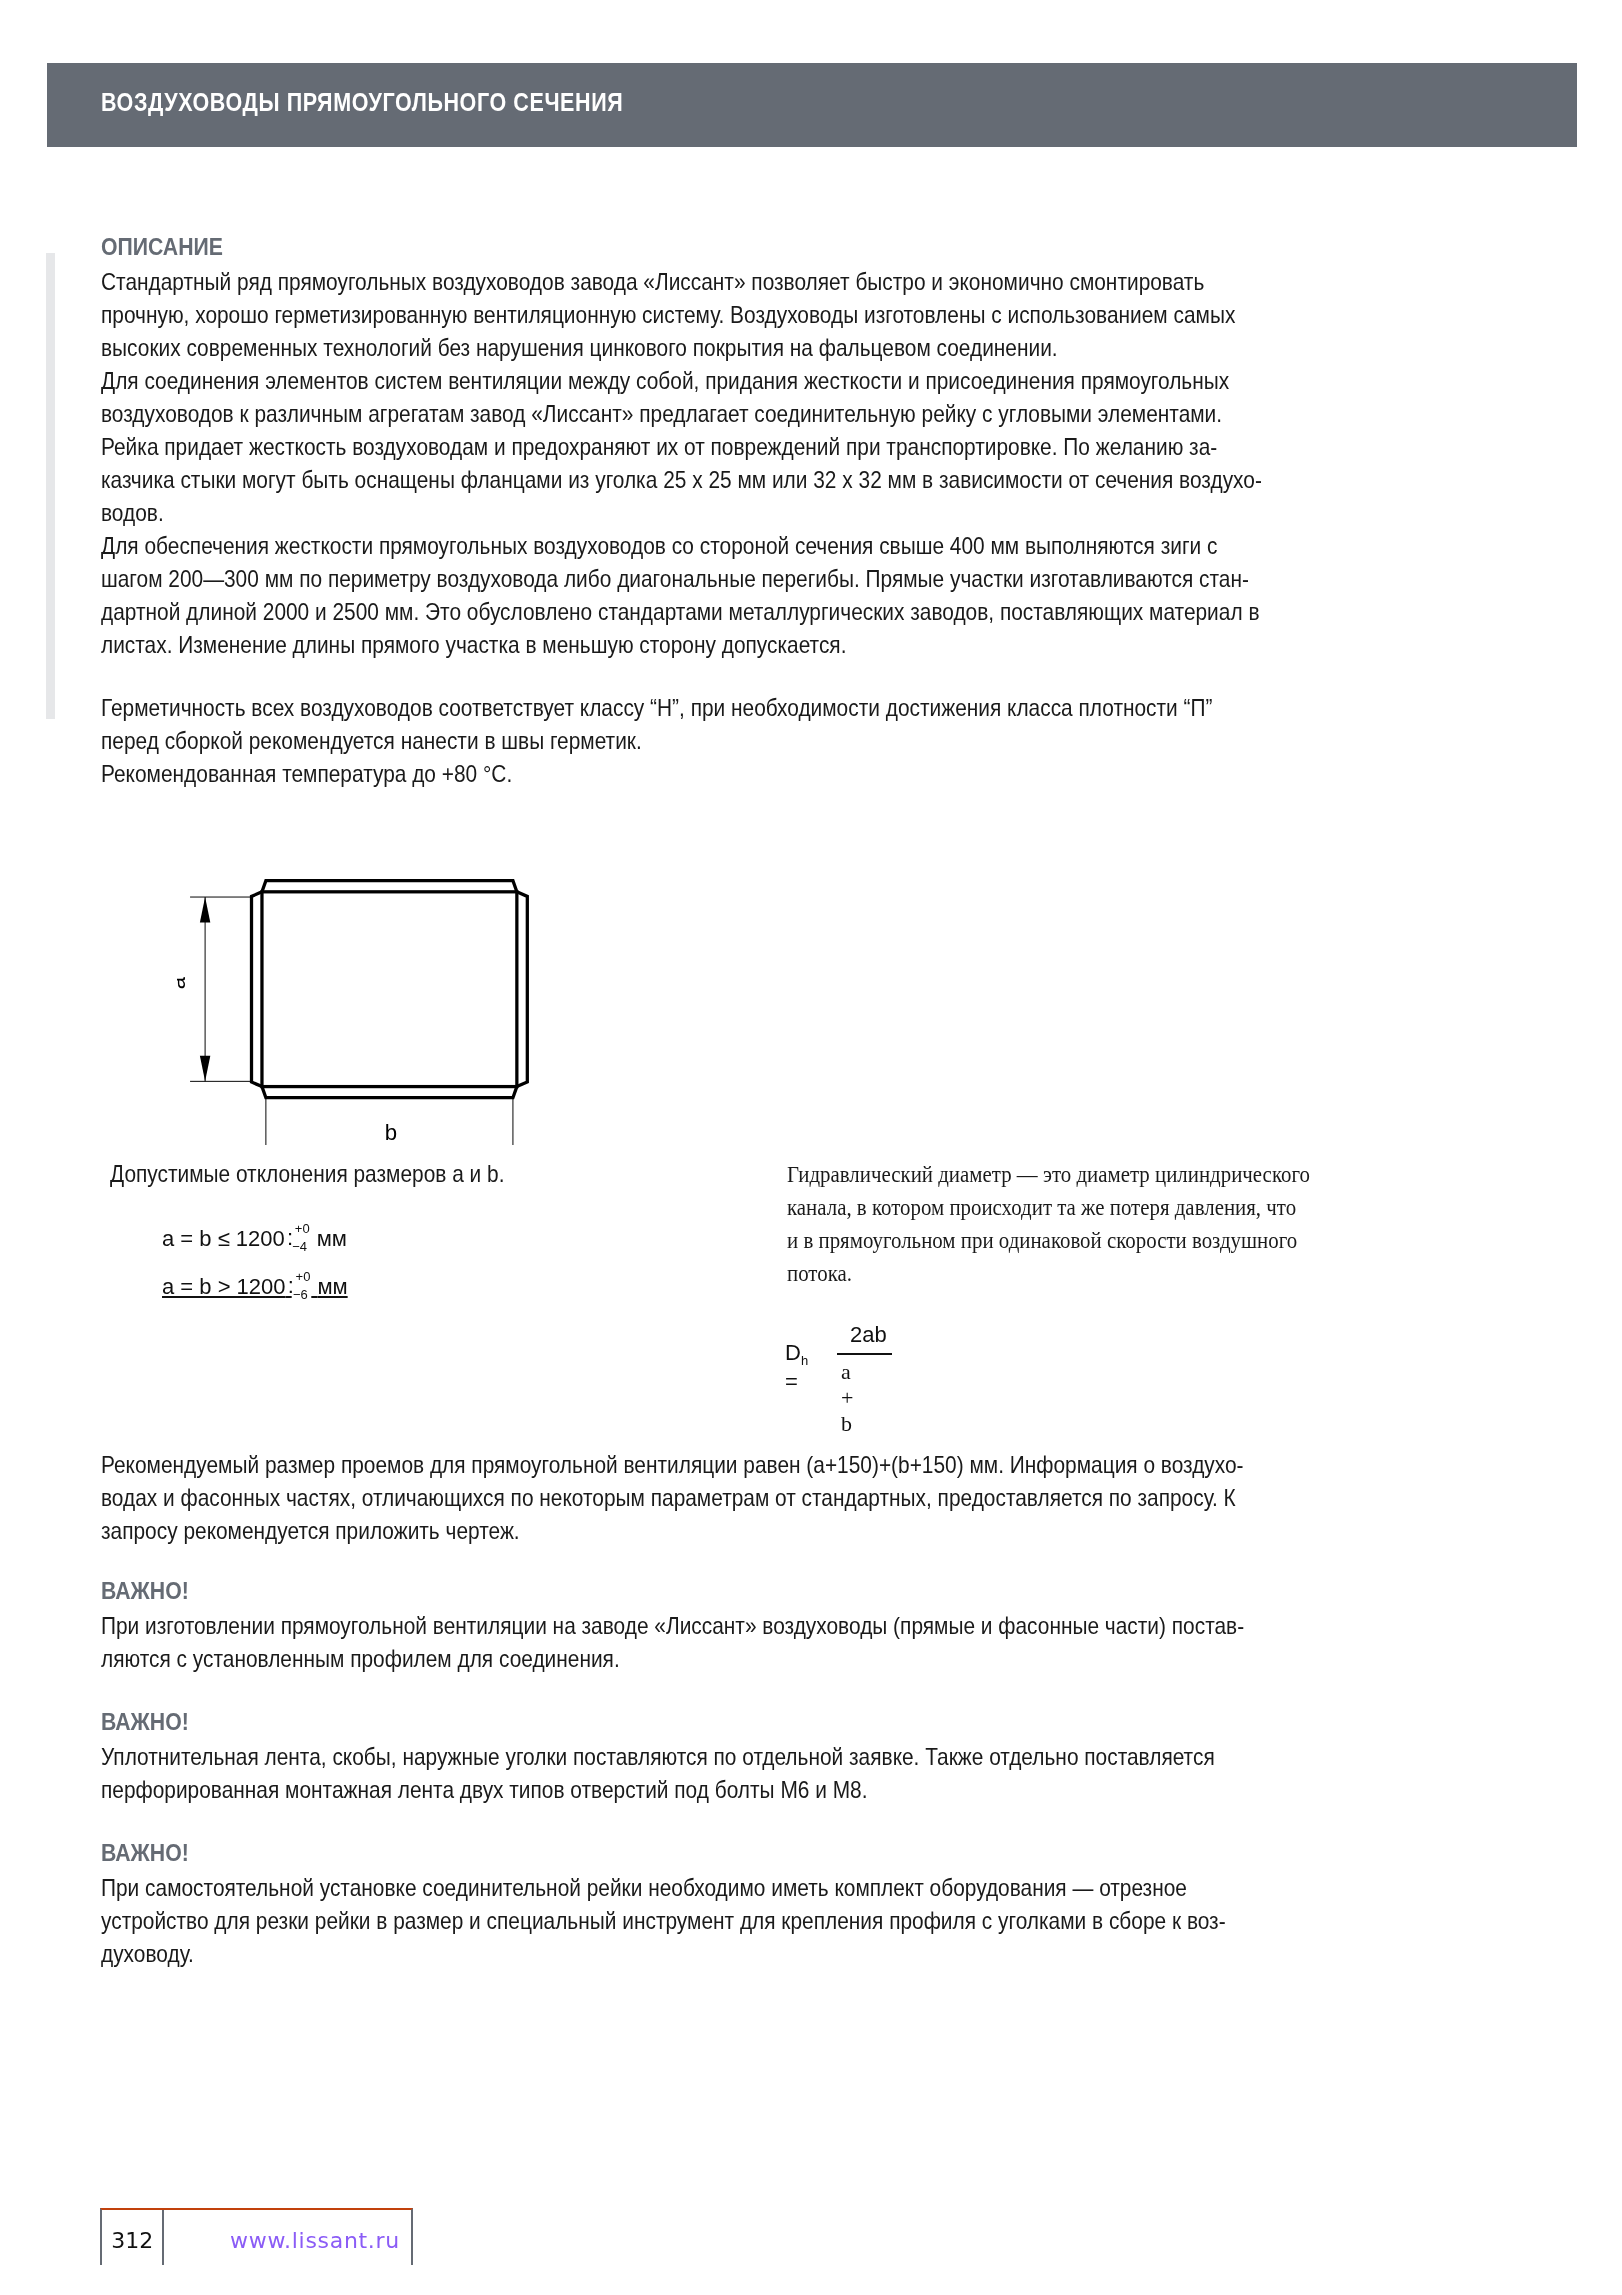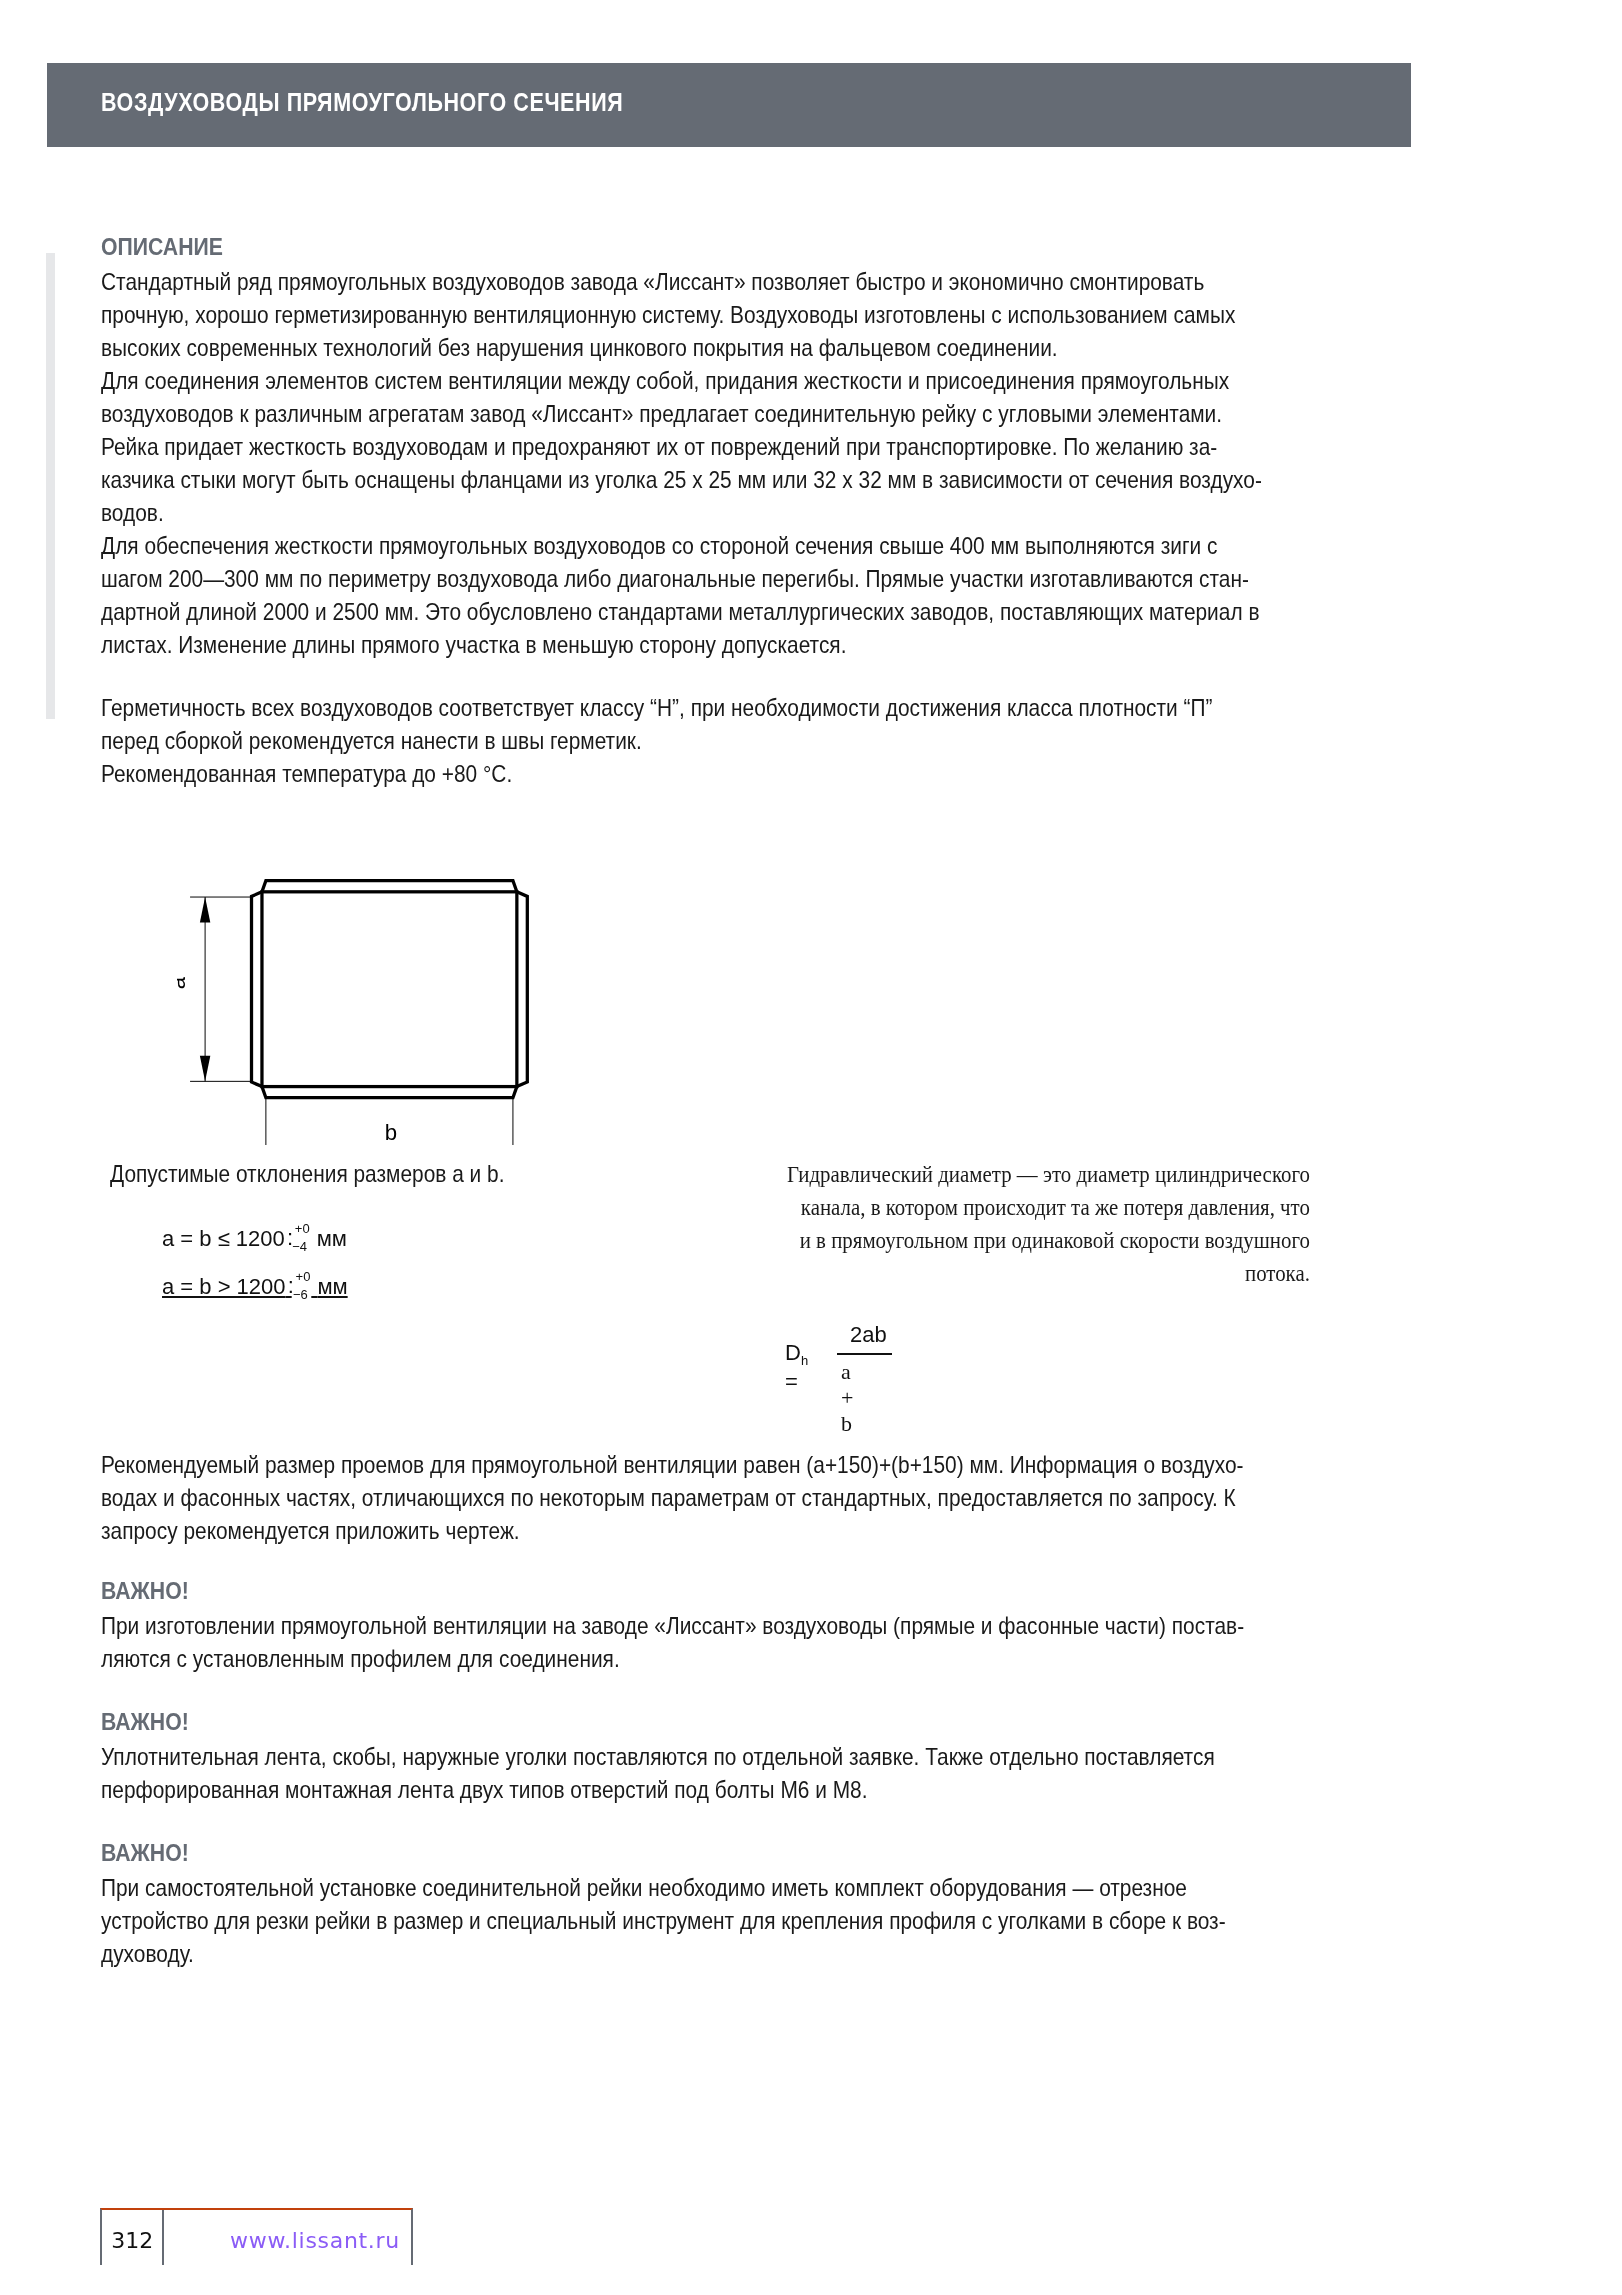--- a/index.html
+++ b/index.html
@@ -1,29 +1,29 @@
 <!DOCTYPE html>
 <html style="font-size:10.5px"><head>
 <meta charset="utf-8">
 <style>
   html, body { margin:0; padding:0; background:#ffffff; }
   body { width:1623px; height:2295px; position:relative; overflow:hidden;
          font-family:"Liberation Sans", "DejaVu Sans", sans-serif; color:#1a1a1a; }
-  .header-bar { position:absolute; left:47px; top:63px; width:1364px; height:84px; background:#656b74; }
+  .header-bar { position:absolute; left:47px; top:63px; width:1530px; height:84px; background:#656b74; }
   .header-title { position:absolute; left:54px; top:25px; color:#ffffff; font-weight:bold;
                   font-size:25px; letter-spacing:0.7px; white-space:nowrap;
                   transform:scaleX(0.86); transform-origin:left center; }
   .side-strip { position:absolute; left:46px; top:253px; width:8.5px; height:466px; background:#e6e7e9; }
   .section-title { position:absolute; left:101px; color:#656b74; font-weight:bold; font-size:23.6px;
                    white-space:nowrap; transform:scaleX(0.9); transform-origin:left center; }
   .text-block { position:absolute; left:101px; width:1413px; font-size:23.6px; line-height:33px;
                 white-space:nowrap; }
   .text-block .ln { display:block; transform:scaleX(0.885); transform-origin:left center; }
   .diagram { position:absolute; left:177px; top:870px; }
-  .cap { position:absolute; font-size:23.6px; line-height:33px; white-space:nowrap;text-align:right; }
+  .cap { position:absolute; font-size:23.6px; line-height:33px; white-space:nowrap; }
   .cap .ln { display:block; transform:scaleX(0.885); transform-origin:left center; }
   .formula { position:absolute; font-size:22px; white-space:nowrap; color:#111; }
   .tol { display:inline-block; position:relative; width:19.6px; height:26px; vertical-align:middle; font-size:13px; }
   .tol .sup { position:absolute; left:3.9px; top:-6.5px; }
   .tol .sub { position:absolute; left:1.3px; top:11.8px; }
   .tol .colon { position:absolute; left:-3.9px; top:0px; font-size:22px; line-height:22px; }
   .frac { position:absolute; left:838px; top:1322px; font-size:22px; color:#111; }
   .frac .num { position:absolute; left:65px; top:0; }
   .frac .bar { position:absolute; left:52px; top:31px; width:55px; height:2px; background:#111; }
   .frac .den { position:absolute; left:56px; top:37px;font-family:Liberation Serif, serif; }

